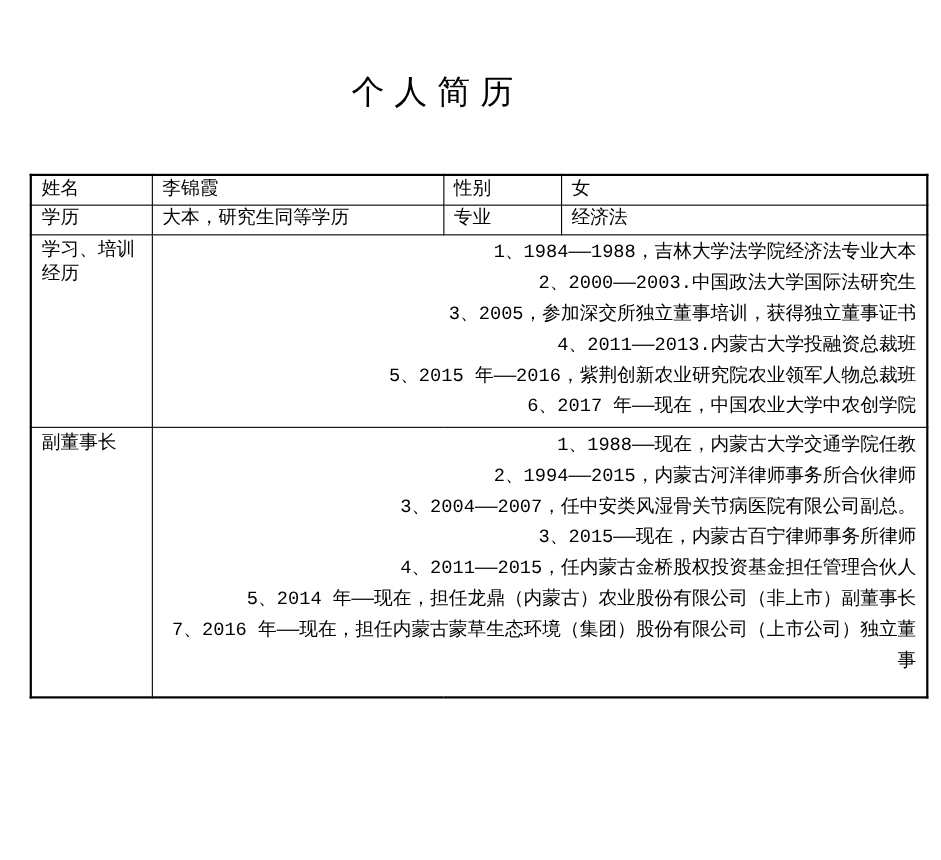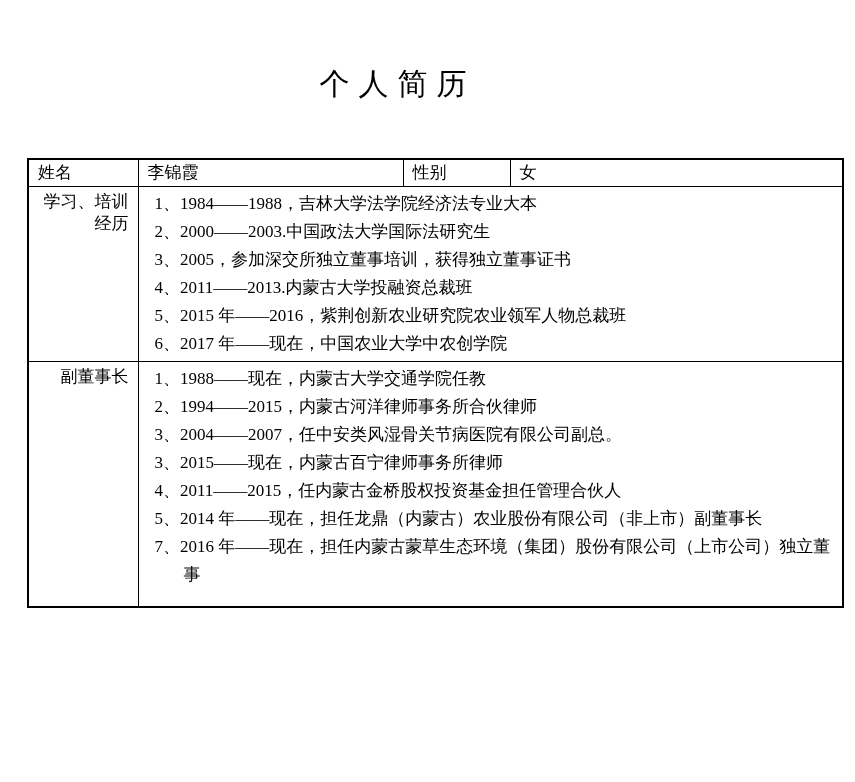--- a/index.html
+++ b/index.html
@@ -22,40 +22,41 @@
     position: relative;
     left: -30px;
     white-space: nowrap;
   }
   table.resume-table {
     border-collapse: collapse;
     table-layout: fixed;
     width: 815px;
     margin: 53px 0 0 27px;
     border: 2px solid #000;
+    font-family: Liberation Mono, monospace;
   }
   .resume-table td {
     border: 1px solid #000;
     font-size: 17px;
     line-height: 22px;
     padding: 2px 9px;
     vertical-align: middle;
     overflow: hidden;
     word-break: break-all;
   }
   .col1 { width: 110px; }
   .col2 { width: 265px; }
   .col3 { width: 107px; }
   .col4 { width: 333px; }
   tr.row-top td { vertical-align: top; }
   .school-line { line-height: 24px; }
   tr.study-row { height: 171px; }
   tr.work-row  { height: 245px; }
-  td.exp-cell { padding: 3px 9px 3px 16px; vertical-align: top; }
-  td.exp-label { vertical-align: top; padding-top: 4px; text-align: right; }
+  td.exp-cell { padding: 3px 9px 3px 16px; vertical-align: top; text-align: right; }
+  td.exp-label { vertical-align: top; padding-top: 4px; }
   .exp-line {
     line-height: 28px;
     padding-left: 29px;
     text-indent: -29px;
   }
 </style>
 </head>
 <body>
 
 <div class="page">
@@ -74,20 +75,26 @@
         <tr>
       <td>姓名</td>
       <td>李锦霞</td>
       <td>性别</td>
       <td>女</td>
     </tr>
 
 
 
 
+    <tr>
+      <td>学历</td>
+      <td>大本，研究生同等学历</td>
+      <td>专业</td>
+      <td>经济法</td>
+    </tr>
 
 
     <tr class="study-row">
       <td class="exp-label">学习、培训经历</td>
       <td class="exp-cell" colspan="3">
             <div class="exp-line">1、1984——1988，吉林大学法学院经济法专业大本</div>
             <div class="exp-line">2、2000——2003.中国政法大学国际法研究生</div>
             <div class="exp-line">3、2005，参加深交所独立董事培训，获得独立董事证书</div>
             <div class="exp-line">4、2011——2013.内蒙古大学投融资总裁班</div>
             <div class="exp-line">5、2015 年——2016，紫荆创新农业研究院农业领军人物总裁班</div>

